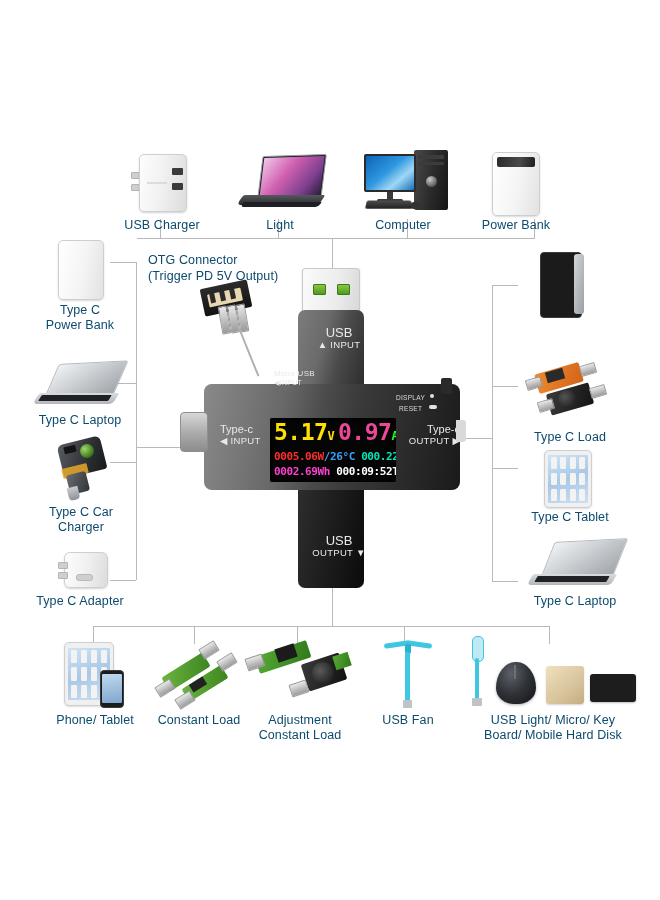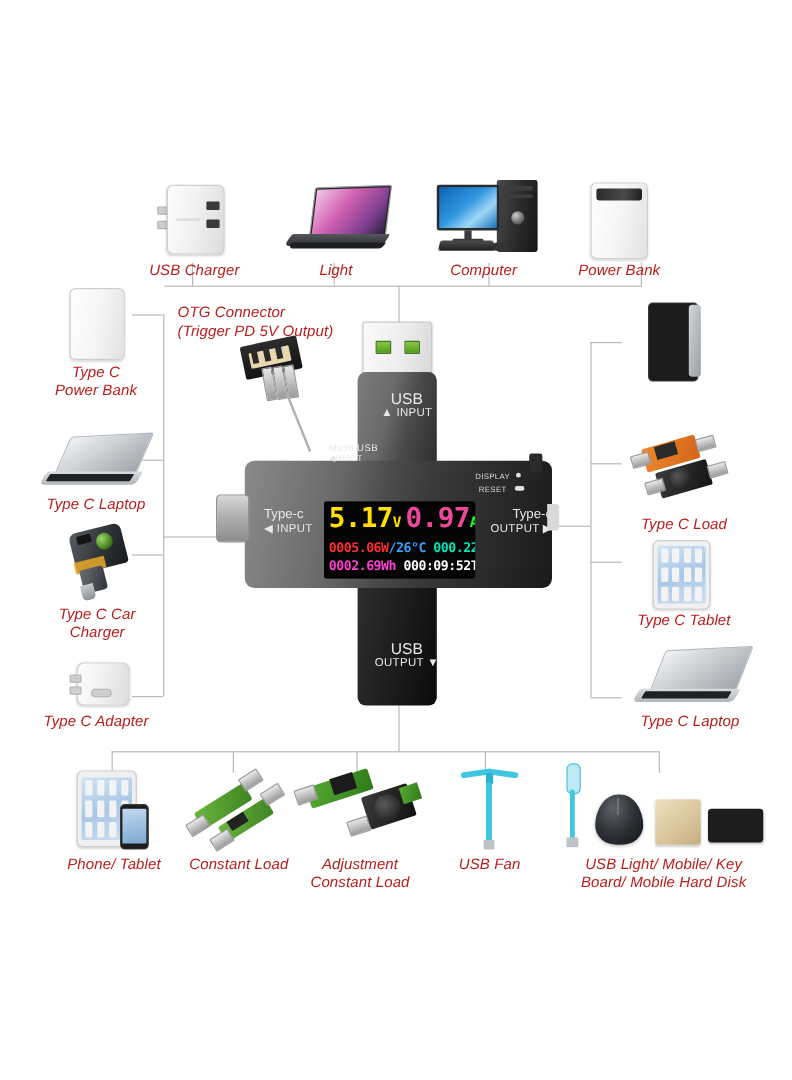--- a/index.html
+++ b/index.html
@@ -1,19 +1,19 @@
 <!DOCTYPE html>
 <html><head>
 <meta charset="utf-8">
 <style>
   html,body{margin:0;padding:0;}
   body{width:660px;height:900px;background:#ffffff;font-family:"Liberation Sans",sans-serif;overflow:hidden;position:relative;}
   #stage{position:absolute;left:0;top:0;width:660px;height:900px;}
 
-  .lbl{position:absolute;font-size:12.5px;color:#b91c1c;text-align:center;line-height:1.18;letter-spacing:.1px;font-style:italic;}
+  .lbl{position:absolute;font-size:12.5px;color:#0c4a6e;text-align:center;line-height:1.18;letter-spacing:.1px;}
   .lbl.left{text-align:left;}
 
   .ln{position:absolute;background:#b9b9b9;}
   .lnh{height:1px;}
   .lnv{width:1px;}
 
   .dev{position:absolute;}
 
   
   .charger-body{position:absolute;background:linear-gradient(100deg,#fdfdfd 0%,#f2f2f2 45%,#dcdcdc 100%);border:1px solid #cfcfcf;border-radius:5px;box-shadow:0 1px 2px rgba(0,0,0,.18);}
@@ -413,21 +413,21 @@
             <b></b>
             <b></b>
             <b></b>
             <b></b>
             <b></b>
           </div>
       </div>
     </div>
   </div>
   <div class="lbl" style="left:458px;top:713px;width:190px;">
-    <span>USB Light/ Mobile/ Key</span><br>
+    <span>USB Light/ Micro/ Key</span><br>
     <span>Board/ Mobile Hard Disk</span>
   </div>
 
   <div id="tester">
 
     <div class="usbplug" style="left:104px;top:0px;width:56px;height:44px;">
       <div class="pad" style="left:10px;"></div>
       <div class="pad" style="left:34px;"></div>
     </div>
 

